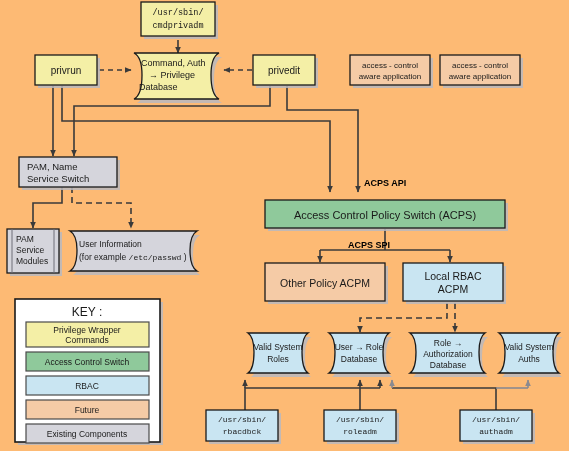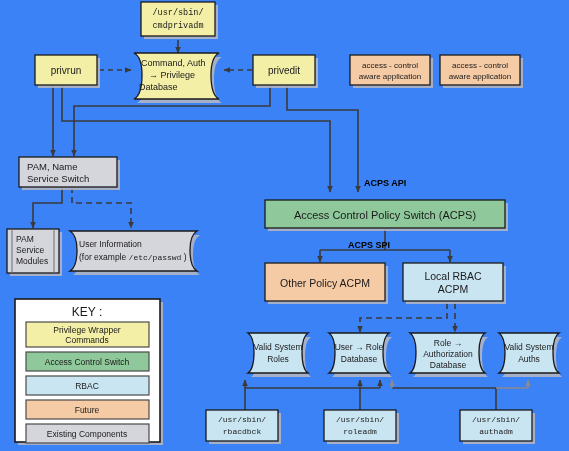--- a/index.html
+++ b/index.html
@@ -4,21 +4,21 @@
 <style>
   html, body {
     margin: 0;
     padding: 0;
     background: #ffffff;
   }
   #canvas {
     position: relative;
     width: 569px;
     height: 451px;
-    background: #3b82f6;
+    background: #fdba74;
     overflow: hidden;
     font-family: "Liberation Sans", sans-serif;
   }
   svg.layer {
     position: absolute;
     left: 0;
     top: 0;
     width: 569px;
     height: 451px;
   }

